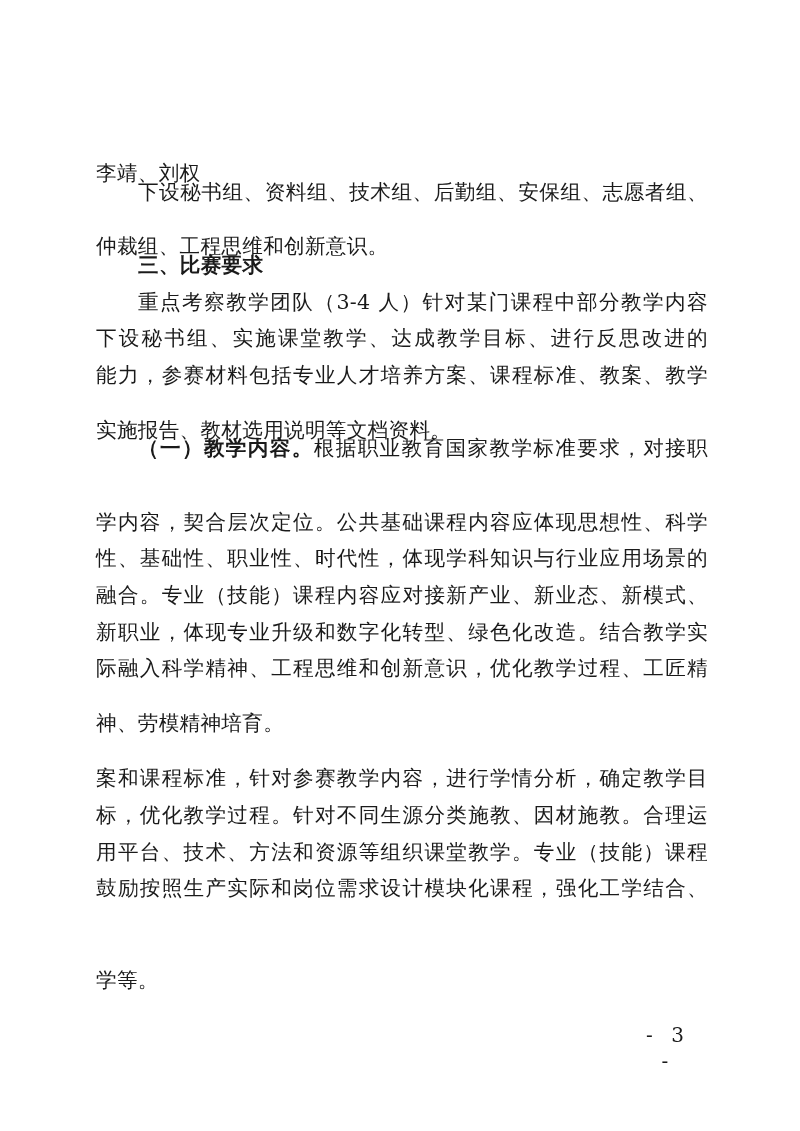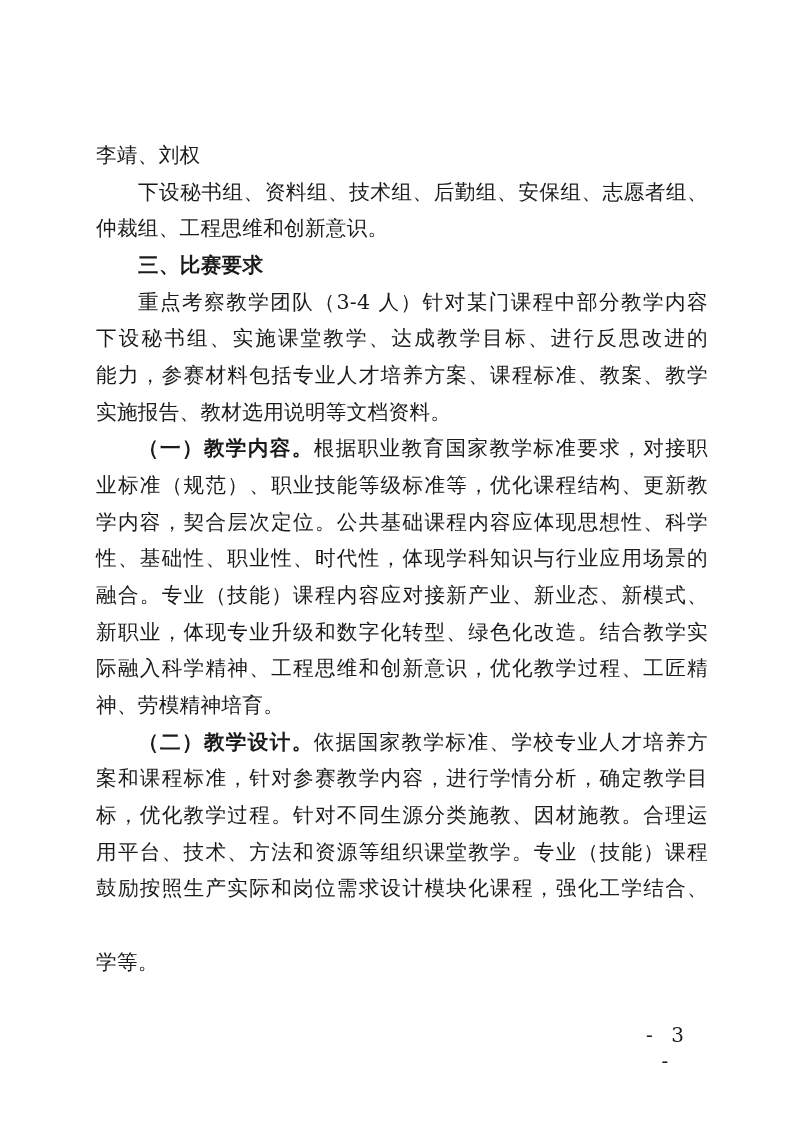--- a/index.html
+++ b/index.html
@@ -2,49 +2,47 @@
 <html><head>
 <meta charset="utf-8">
 <style>
   html, body { margin: 0; padding: 0; background: #ffffff; }
   body { width: 800px; height: 1131px; position: relative; overflow: hidden;
          font-family: "DejaVu Serif", "Liberation Serif", serif; color: #1a1a1a; }
   .page { position: absolute; left: 0; top: 0; width: 800px; height: 1131px; }
   .line { position: absolute; left: 96px; width: 612px; height: 30px;
           font-size: 20.6px; line-height: 30px; white-space: nowrap;
           text-align: justify; text-align-last: justify; letter-spacing: 0.3px; }
-  .line.last { text-align-last: left; }
+  .line.last { text-align-last: left; margin-top: 18px; }
   .line.indent { left: 138px; width: 570px; }
   .heading { font-family: Liberation Sans, sans-serif; font-weight: bold;
              text-align-last: left; }
   .bold { font-weight: bold; font-family: "DejaVu Sans", "Liberation Sans", sans-serif; }
   .pagenum { position: absolute; left: 640px; top: 1022px; width: 56px; text-align: center;
              font-size: 20px; line-height: 26px; letter-spacing: 6px; }
 </style>
 </head>
 <body>
 
 <div class="page">
   <div class="line last" style="top:140px">李靖、刘权</div>
   <div class="line indent" style="top:177px">下设秘书组、资料组、技术组、后勤组、安保组、志愿者组、</div>
   <div class="line last" style="top:213px">仲裁组、工程思维和创新意识。</div>
   <div class="line indent heading" style="top:250px">三、比赛要求</div>
   <div class="line indent" style="top:287px">重点考察教学团队（3-4 人）针对某门课程中部分教学内容</div>
   <div class="line" style="top:323px">下设秘书组、实施课堂教学、达成教学目标、进行反思改进的</div>
   <div class="line" style="top:360px">能力，参赛材料包括专业人才培养方案、课程标准、教案、教学</div>
   <div class="line last" style="top:397px">实施报告、教材选用说明等文档资料。</div>
   <div class="line indent" style="top:433px"><span class="bold">（一）教学内容。</span><span>根据职业教育国家教学标准要求，对接职</span></div>
-  <div class="line" style="top:470px">业标准（规范）、职业技能等级标准等，优化课程结构、更新教</div>
   <div class="line" style="top:507px">学内容，契合层次定位。公共基础课程内容应体现思想性、科学</div>
   <div class="line" style="top:543px">性、基础性、职业性、时代性，体现学科知识与行业应用场景的</div>
   <div class="line" style="top:580px">融合。专业（技能）课程内容应对接新产业、新业态、新模式、</div>
   <div class="line" style="top:617px">新职业，体现专业升级和数字化转型、绿色化改造。结合教学实</div>
   <div class="line" style="top:653px">际融入科学精神、工程思维和创新意识，优化教学过程、工匠精</div>
   <div class="line last" style="top:690px">神、劳模精神培育。</div>
-  <div class="line indent" style="top:727px"><span class="bold">（二）教学设计。</span><span>依据国家教学标准、学校专业人才培养方</span></div>
   <div class="line" style="top:763px">案和课程标准，针对参赛教学内容，进行学情分析，确定教学目</div>
   <div class="line" style="top:800px">标，优化教学过程。针对不同生源分类施教、因材施教。合理运</div>
   <div class="line" style="top:837px">用平台、技术、方法和资源等组织课堂教学。专业（技能）课程</div>
   <div class="line" style="top:873px">鼓励按照生产实际和岗位需求设计模块化课程，强化工学结合、</div>
   <div class="line last" style="top:947px">学等。</div>
 
   <div class="pagenum">- 3 -</div>
 </div>
 
 </body></html>

